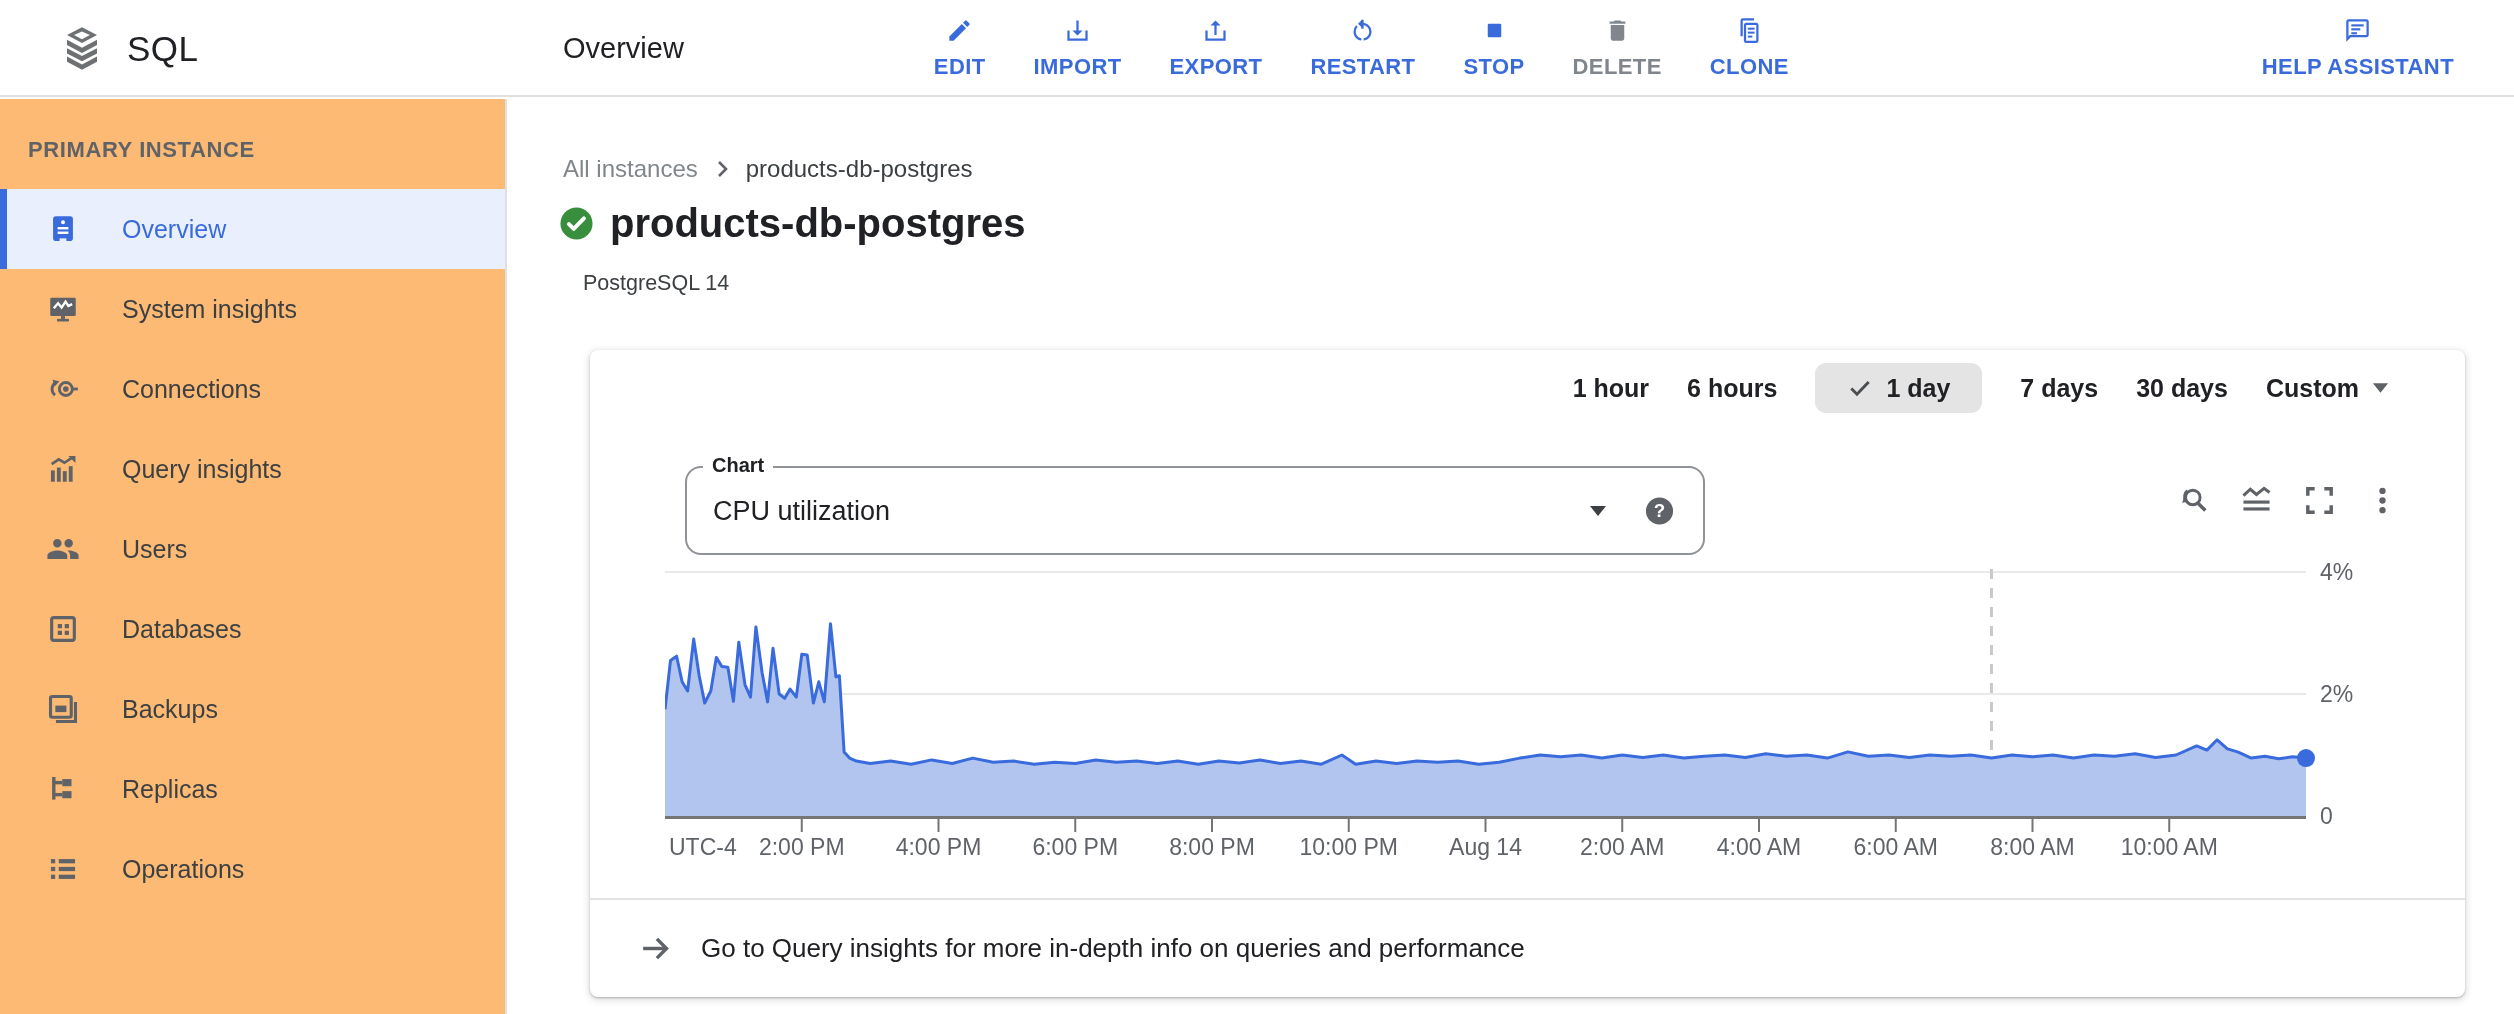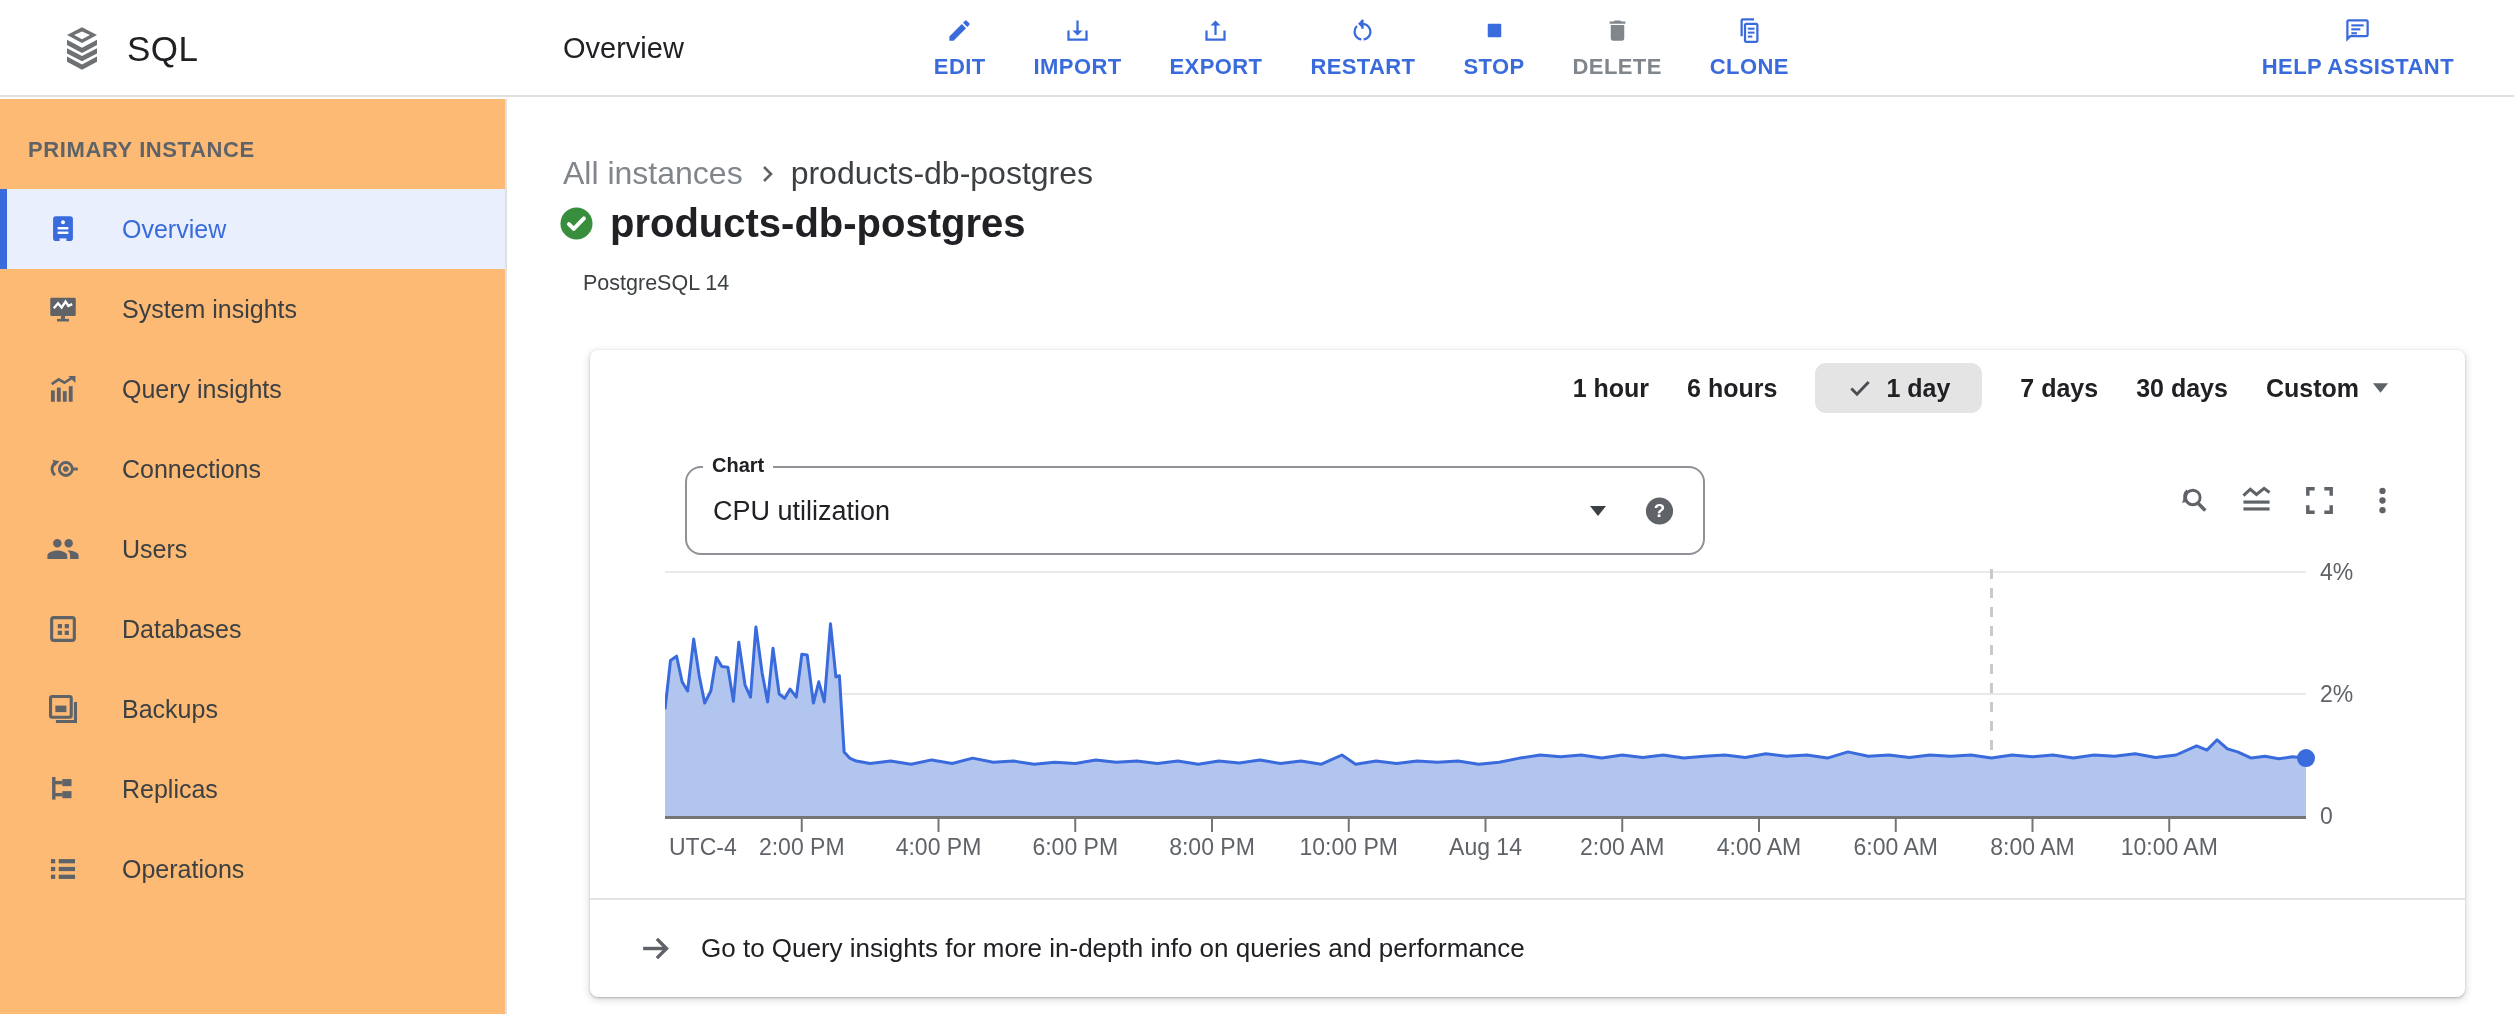--- a/index.html
+++ b/index.html
@@ -40,21 +40,21 @@
     padding-left:46px;gap:42px;font-size:25px;color:#3c4043;cursor:pointer;}
   .nav-item svg{width:34px;height:34px;color:#5f6368;flex:none;}
   .nav-item.selected{background:#e9effd;color:var(--accent);}
   .nav-item.selected svg{color:var(--accent);}
   .nav-item.selected::before{content:"";position:absolute;left:0;top:0;bottom:0;
     width:7px;background:var(--accent);}
 
   
   .main{position:absolute;left:507px;top:99px;right:0;bottom:0;background:#fff;}
   .breadcrumb{position:absolute;left:56px;top:56px;display:flex;align-items:center;
-    gap:12px;font-size:32px;}
+    gap:12px;font-size:24px;}
   .crumb-parent{color:var(--faint);}
   .crumb-current{color:#3c4043;}
   .breadcrumb svg{width:24px;height:24px;color:#5f6368;}
   .title-row{position:absolute;left:52px;top:102px;display:flex;align-items:center;gap:16px;}
   .title-row svg{width:35px;height:35px;}
   .instance-name{font-size:40px;font-weight:bold;color:var(--text);}
   .engine{position:absolute;left:56px;top:172px;font-size:21.5px;color:#3c4043;margin-left:20px;}
 
   
   .card{position:absolute;left:83px;top:251px;width:1875px;height:647px;background:#fff;
@@ -187,38 +187,38 @@
     <svg viewBox="0 0 24 24">
         <rect x="3" y="4" width="18" height="13" rx="1" fill="currentColor"></rect>
         <polyline points="5.5,11.5 8.5,8 11,11 13.8,6.8 15.8,9.8 18.5,8.6" fill="none" stroke="#fff" stroke-width="1.7"></polyline>
         <rect x="10.6" y="17" width="2.8" height="2" fill="currentColor"></rect>
         <rect x="7.8" y="19" width="8.4" height="1.8" fill="currentColor"></rect>
       </svg>
     <span>System insights</span>
   </div>
   <div class="nav-item">
     <svg viewBox="0 0 24 24">
+        <circle cx="14" cy="12" r="4.6" fill="none" stroke="currentColor" stroke-width="2"></circle>
+        <circle cx="14" cy="12" r="2" fill="currentColor"></circle>
+        <path d="M6.4 7.6 A5.6 5.6 0 0 0 6.4 16.4" fill="none" stroke="currentColor" stroke-width="2"></path>
+        <polygon points="4.6,5.4 9.4,6.6 6.2,10.2" fill="currentColor"></polygon>
+        <rect x="19" y="11" width="3.5" height="2" fill="currentColor"></rect>
+      </svg>
+    <span>Connections</span>
+  </div>
+  <div class="nav-item">
+    <svg viewBox="0 0 24 24">
         <rect x="3.5" y="13" width="2.7" height="8" fill="currentColor"></rect>
         <rect x="7.7" y="11" width="2.7" height="10" fill="currentColor"></rect>
         <rect x="11.9" y="13.5" width="2.7" height="7.5" fill="currentColor"></rect>
         <rect x="16.1" y="10" width="2.7" height="11" fill="currentColor"></rect>
         <polyline points="4,8.6 9,5.2 13,7.6 19,3.6" fill="none" stroke="currentColor" stroke-width="1.9"></polyline>
         <polygon points="15.8,2.8 20.8,2.8 20.8,7.8" fill="currentColor"></polygon>
       </svg>
     <span>Query insights</span>
-  </div>
-  <div class="nav-item">
-    <svg viewBox="0 0 24 24">
-        <circle cx="14" cy="12" r="4.6" fill="none" stroke="currentColor" stroke-width="2"></circle>
-        <circle cx="14" cy="12" r="2" fill="currentColor"></circle>
-        <path d="M6.4 7.6 A5.6 5.6 0 0 0 6.4 16.4" fill="none" stroke="currentColor" stroke-width="2"></path>
-        <polygon points="4.6,5.4 9.4,6.6 6.2,10.2" fill="currentColor"></polygon>
-        <rect x="19" y="11" width="3.5" height="2" fill="currentColor"></rect>
-      </svg>
-    <span>Connections</span>
   </div>
   <div class="nav-item">
     <svg viewBox="0 0 24 24">
         <path fill="currentColor" d="M16 11c1.66 0 2.99-1.34 2.99-3S17.66 5 16 5s-3 1.34-3 3 1.34 3 3 3zm-8 0c1.66 0 2.99-1.34 2.99-3S9.66 5 8 5 5 6.34 5 8s1.34 3 3 3zm0 2c-2.33 0-7 1.17-7 3.5V19h14v-2.5c0-2.33-4.67-3.5-7-3.5zm8 0c-.29 0-.62.02-.97.05 1.16.84 1.97 1.97 1.97 3.45V19h6v-2.5c0-2.33-4.67-3.5-7-3.5z"></path>
       </svg>
     <span>Users</span>
   </div>
   <div class="nav-item">
     <svg viewBox="0 0 24 24">
         <rect x="4" y="4" width="16" height="16" rx="1.5" fill="none" stroke="currentColor" stroke-width="2.2"></rect>

